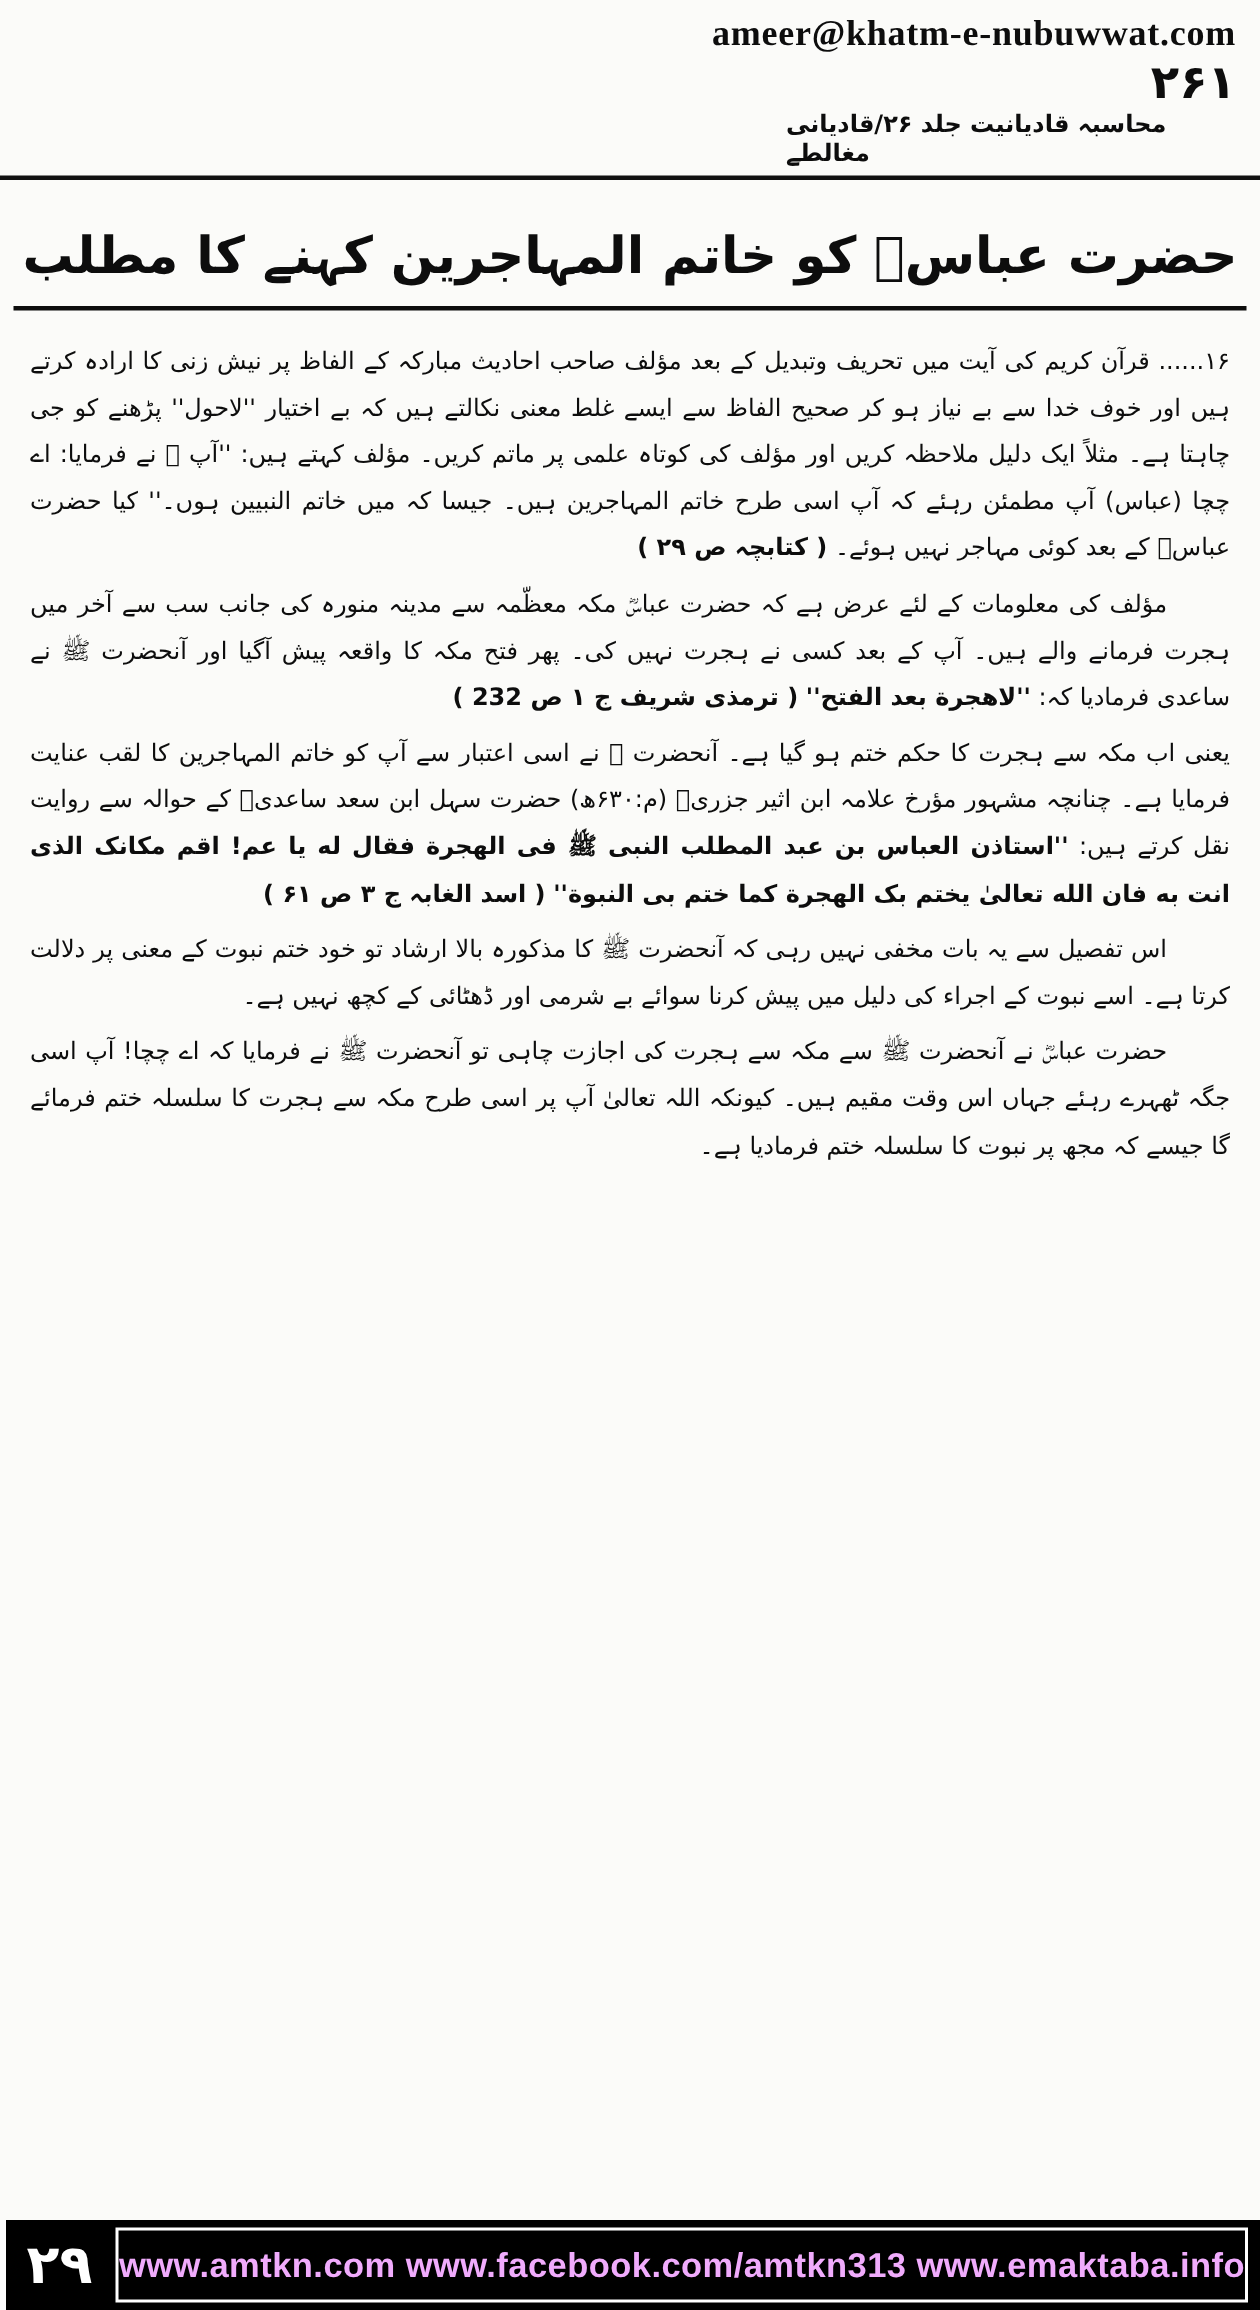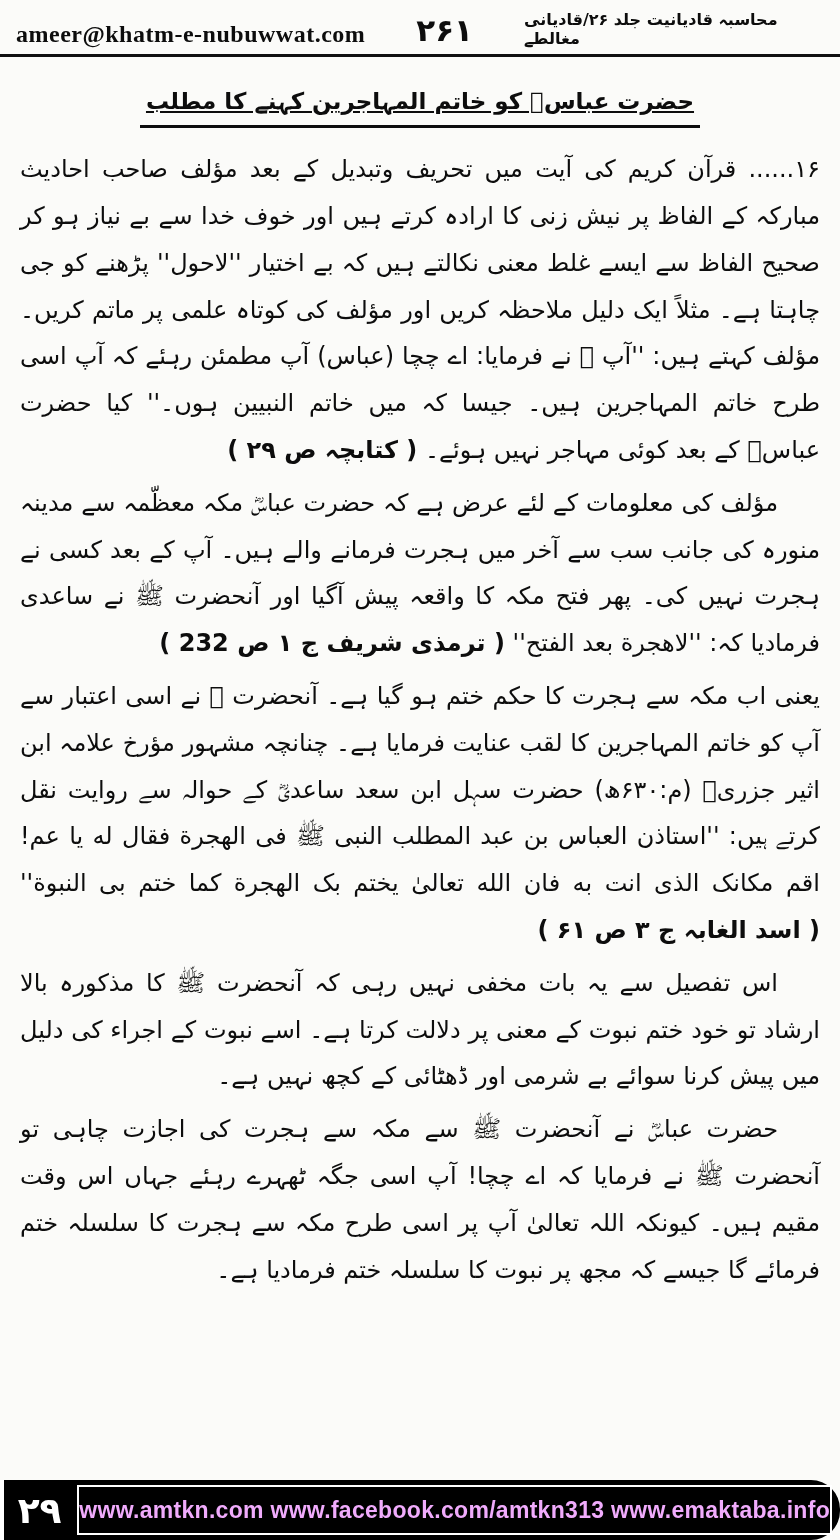--- a/index.html
+++ b/index.html
@@ -11,23 +11,24 @@
   }
   .page {
     position: relative;
     width: 840px; height: 1540px;
     overflow: hidden;
   }
   
   .header {
     display: flex;
     align-items: flex-end;
-    justify-content: space-between;
+    justify-content: flex-start;
     padding: 10px 16px 6px 16px;
     border-bottom: 3px solid #111;
+    flex-direction: column;
   }
   .header .email {
     font-family: "Liberation Serif", serif;
     font-weight: bold;
     font-size: 24px;
     letter-spacing: 0.5px;
   }
   .header .page-no {
     font-size: 31px;
     font-weight: bold;
@@ -41,49 +42,47 @@
     text-align: left;
   }
   
   .title-wrap {
     text-align: center;
     margin-top: 28px;
     direction: rtl;
   }
   .title {
     display: inline-block;
-    font-size: 23px;
+    font-size: 34px;
     font-weight: bold;
     border-bottom: 3px solid #0d0d0d;
     padding: 0 6px 8px 6px;
     line-height: 1.4;
-    text-decoration: underline;
   }
   
   .body-text {
     direction: rtl;
     text-align: justify;
     padding: 18px 20px 0 20px;
-    font-size: 24px;
+    font-size: 16px;
     line-height: 1.95;
   }
   .para { margin-bottom: 6px; }
   .para.indent { text-indent: 42px; }
-  .bold { font-weight: normal; }
+  .bold { font-weight: bold; }
   .ref  { font-weight: bold; white-space: nowrap; }
   
   .footer {
     position: absolute;
     left: 0; bottom: 0;
     width: 840px;
     height: 60px;
     background: #000;
     display: flex;
     align-items: stretch;
-    border-radius: 29px;
   }
   .footer .page-box {
     width: 86px;
     background: #000;
     color: #fff;
     display: flex;
     align-items: center;
     justify-content: center;
     font-size: 36px;
     font-weight: bold;

